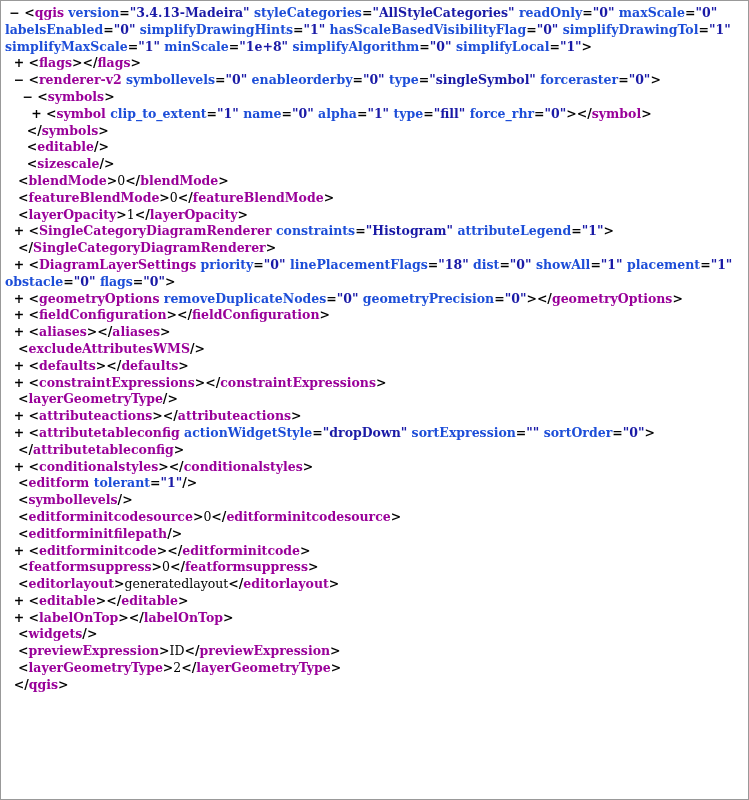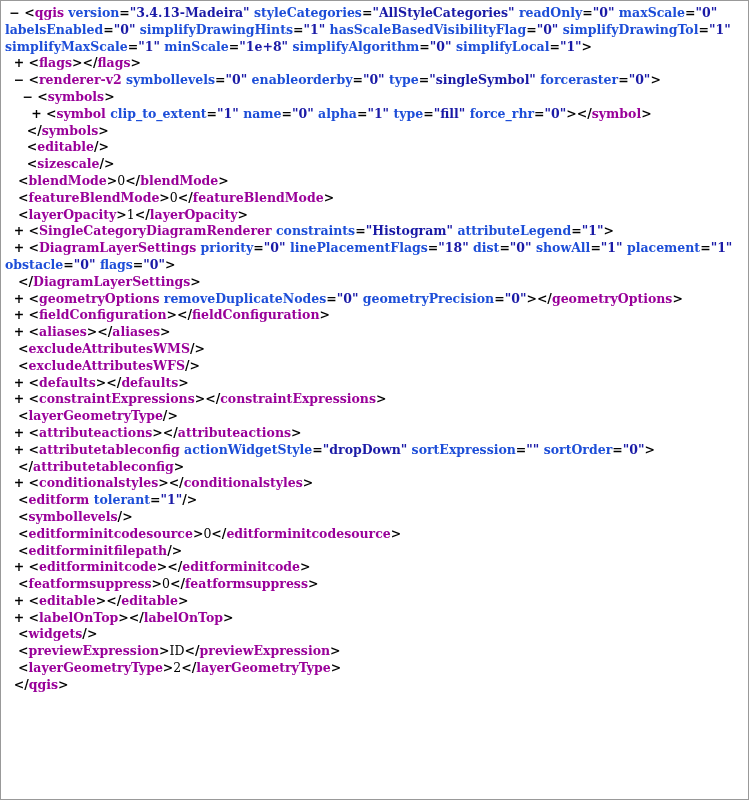--- a/index.html
+++ b/index.html
@@ -78,41 +78,41 @@
       <div class="line"><span class="ind">  </span><span class="toggle">− </span><span class="punct">&lt;</span><span class="tag">renderer-v2</span><span class="attr"> symbollevels</span><span class="eq">=</span><span class="val">"0"</span><span class="attr"> enableorderby</span><span class="eq">=</span><span class="val">"0"</span><span class="attr"> type</span><span class="eq">=</span><span class="val">"singleSymbol"</span><span class="attr"> forceraster</span><span class="eq">=</span><span class="val">"0"</span><span class="punct">&gt;</span></div>
       <div class="line"><span class="ind">    </span><span class="toggle">− </span><span class="punct">&lt;</span><span class="tag">symbols</span><span class="punct">&gt;</span></div>
       <div class="line"><span class="ind">      </span><span class="toggle">+ </span><span class="punct">&lt;</span><span class="tag">symbol</span><span class="attr"> clip_to_extent</span><span class="eq">=</span><span class="val">"1"</span><span class="attr"> name</span><span class="eq">=</span><span class="val">"0"</span><span class="attr"> alpha</span><span class="eq">=</span><span class="val">"1"</span><span class="attr"> type</span><span class="eq">=</span><span class="val">"fill"</span><span class="attr"> force_rhr</span><span class="eq">=</span><span class="val">"0"</span><span class="punct">&gt;&lt;/</span><span class="tag">symbol</span><span class="punct">&gt;</span></div>
       <div class="line"><span class="ind">     </span><span class="punct">&lt;/</span><span class="tag">symbols</span><span class="punct">&gt;</span></div>
       <div class="line"><span class="ind">     </span><span class="punct">&lt;</span><span class="tag">editable</span><span class="punct">/&gt;</span></div>
       <div class="line"><span class="ind">     </span><span class="punct">&lt;</span><span class="tag">sizescale</span><span class="punct">/&gt;</span></div>
       <div class="line"><span class="ind">   </span><span class="punct">&lt;</span><span class="tag">blendMode</span><span class="punct">&gt;</span><span class="text">0</span><span class="punct">&lt;/</span><span class="tag">blendMode</span><span class="punct">&gt;</span></div>
       <div class="line"><span class="ind">   </span><span class="punct">&lt;</span><span class="tag">featureBlendMode</span><span class="punct">&gt;</span><span class="text">0</span><span class="punct">&lt;/</span><span class="tag">featureBlendMode</span><span class="punct">&gt;</span></div>
       <div class="line"><span class="ind">   </span><span class="punct">&lt;</span><span class="tag">layerOpacity</span><span class="punct">&gt;</span><span class="text">1</span><span class="punct">&lt;/</span><span class="tag">layerOpacity</span><span class="punct">&gt;</span></div>
       <div class="line"><span class="ind">  </span><span class="toggle">+ </span><span class="punct">&lt;</span><span class="tag">SingleCategoryDiagramRenderer</span><span class="attr"> constraints</span><span class="eq">=</span><span class="val">"Histogram"</span><span class="attr"> attributeLegend</span><span class="eq">=</span><span class="val">"1"</span><span class="punct">&gt;</span></div>
+      <div class="line"><span class="ind">   </span><span class="punct">&lt;/</span><span class="tag">SingleCategoryDiagramRenderer</span><span class="punct">&gt;</span></div>
       <div class="line"><span class="ind">  </span><span class="toggle">+ </span><span class="punct">&lt;</span><span class="tag">DiagramLayerSettings</span><span class="attr"> priority</span><span class="eq">=</span><span class="val">"0"</span><span class="attr"> linePlacementFlags</span><span class="eq">=</span><span class="val">"18"</span><span class="attr"> dist</span><span class="eq">=</span><span class="val">"0"</span><span class="attr"> showAll</span><span class="eq">=</span><span class="val">"1"</span><span class="attr"> placement</span><span class="eq">=</span><span class="val">"1"</span></div>
       <div class="line"><span class="ind"></span><span class="attr">obstacle</span><span class="eq">=</span><span class="val">"0"</span><span class="attr"> flags</span><span class="eq">=</span><span class="val">"0"</span><span class="punct">&gt;</span></div>
-      <div class="line"><span class="ind">   </span><span class="punct">&lt;/</span><span class="tag">DiagramLayerSettings</span><span class="punct">&gt;</span></div>
       <div class="line"><span class="ind">  </span><span class="toggle">+ </span><span class="punct">&lt;</span><span class="tag">geometryOptions</span><span class="attr"> removeDuplicateNodes</span><span class="eq">=</span><span class="val">"0"</span><span class="attr"> geometryPrecision</span><span class="eq">=</span><span class="val">"0"</span><span class="punct">&gt;&lt;/</span><span class="tag">geometryOptions</span><span class="punct">&gt;</span></div>
       <div class="line"><span class="ind">  </span><span class="toggle">+ </span><span class="punct">&lt;</span><span class="tag">fieldConfiguration</span><span class="punct">&gt;&lt;/</span><span class="tag">fieldConfiguration</span><span class="punct">&gt;</span></div>
       <div class="line"><span class="ind">  </span><span class="toggle">+ </span><span class="punct">&lt;</span><span class="tag">aliases</span><span class="punct">&gt;&lt;/</span><span class="tag">aliases</span><span class="punct">&gt;</span></div>
       <div class="line"><span class="ind">   </span><span class="punct">&lt;</span><span class="tag">excludeAttributesWMS</span><span class="punct">/&gt;</span></div>
-      <div class="line"><span class="ind">   </span><span class="punct">&lt;</span><span class="tag">excludeAttributesWFS</span><span class="punct">/&gt;</span></div>
       <div class="line"><span class="ind">  </span><span class="toggle">+ </span><span class="punct">&lt;</span><span class="tag">defaults</span><span class="punct">&gt;&lt;/</span><span class="tag">defaults</span><span class="punct">&gt;</span></div>
       <div class="line"><span class="ind">  </span><span class="toggle">+ </span><span class="punct">&lt;</span><span class="tag">constraintExpressions</span><span class="punct">&gt;&lt;/</span><span class="tag">constraintExpressions</span><span class="punct">&gt;</span></div>
       <div class="line"><span class="ind">   </span><span class="punct">&lt;</span><span class="tag">layerGeometryType</span><span class="punct">/&gt;</span></div>
       <div class="line"><span class="ind">  </span><span class="toggle">+ </span><span class="punct">&lt;</span><span class="tag">attributeactions</span><span class="punct">&gt;&lt;/</span><span class="tag">attributeactions</span><span class="punct">&gt;</span></div>
       <div class="line"><span class="ind">  </span><span class="toggle">+ </span><span class="punct">&lt;</span><span class="tag">attributetableconfig</span><span class="attr"> actionWidgetStyle</span><span class="eq">=</span><span class="val">"dropDown"</span><span class="attr"> sortExpression</span><span class="eq">=</span><span class="val">""</span><span class="attr"> sortOrder</span><span class="eq">=</span><span class="val">"0"</span><span class="punct">&gt;</span></div>
       <div class="line"><span class="ind">   </span><span class="punct">&lt;/</span><span class="tag">attributetableconfig</span><span class="punct">&gt;</span></div>
       <div class="line"><span class="ind">  </span><span class="toggle">+ </span><span class="punct">&lt;</span><span class="tag">conditionalstyles</span><span class="punct">&gt;&lt;/</span><span class="tag">conditionalstyles</span><span class="punct">&gt;</span></div>
       <div class="line"><span class="ind">   </span><span class="punct">&lt;</span><span class="tag">editform</span><span class="attr"> tolerant</span><span class="eq">=</span><span class="val">"1"</span><span class="punct">/&gt;</span></div>
       <div class="line"><span class="ind">   </span><span class="punct">&lt;</span><span class="tag">symbollevels</span><span class="punct">/&gt;</span></div>
       <div class="line"><span class="ind">   </span><span class="punct">&lt;</span><span class="tag">editforminitcodesource</span><span class="punct">&gt;</span><span class="text">0</span><span class="punct">&lt;/</span><span class="tag">editforminitcodesource</span><span class="punct">&gt;</span></div>
       <div class="line"><span class="ind">   </span><span class="punct">&lt;</span><span class="tag">editforminitfilepath</span><span class="punct">/&gt;</span></div>
       <div class="line"><span class="ind">  </span><span class="toggle">+ </span><span class="punct">&lt;</span><span class="tag">editforminitcode</span><span class="punct">&gt;&lt;/</span><span class="tag">editforminitcode</span><span class="punct">&gt;</span></div>
       <div class="line"><span class="ind">   </span><span class="punct">&lt;</span><span class="tag">featformsuppress</span><span class="punct">&gt;</span><span class="text">0</span><span class="punct">&lt;/</span><span class="tag">featformsuppress</span><span class="punct">&gt;</span></div>
+      <div class="line"><span class="ind">   </span><span class="punct">&lt;</span><span class="tag">editorlayout</span><span class="punct">&gt;</span><span class="text">generatedlayout</span><span class="punct">&lt;/</span><span class="tag">editorlayout</span><span class="punct">&gt;</span></div>
       <div class="line"><span class="ind">  </span><span class="toggle">+ </span><span class="punct">&lt;</span><span class="tag">editable</span><span class="punct">&gt;&lt;/</span><span class="tag">editable</span><span class="punct">&gt;</span></div>
       <div class="line"><span class="ind">  </span><span class="toggle">+ </span><span class="punct">&lt;</span><span class="tag">labelOnTop</span><span class="punct">&gt;&lt;/</span><span class="tag">labelOnTop</span><span class="punct">&gt;</span></div>
       <div class="line"><span class="ind">   </span><span class="punct">&lt;</span><span class="tag">widgets</span><span class="punct">/&gt;</span></div>
       <div class="line"><span class="ind">   </span><span class="punct">&lt;</span><span class="tag">previewExpression</span><span class="punct">&gt;</span><span class="text">ID</span><span class="punct">&lt;/</span><span class="tag">previewExpression</span><span class="punct">&gt;</span></div>
       <div class="line"><span class="ind">   </span><span class="punct">&lt;</span><span class="tag">layerGeometryType</span><span class="punct">&gt;</span><span class="text">2</span><span class="punct">&lt;/</span><span class="tag">layerGeometryType</span><span class="punct">&gt;</span></div>
       <div class="line"><span class="ind">  </span><span class="punct">&lt;/</span><span class="tag">qgis</span><span class="punct">&gt;</span></div>
     </div>
 </div>
 
 </body></html>

